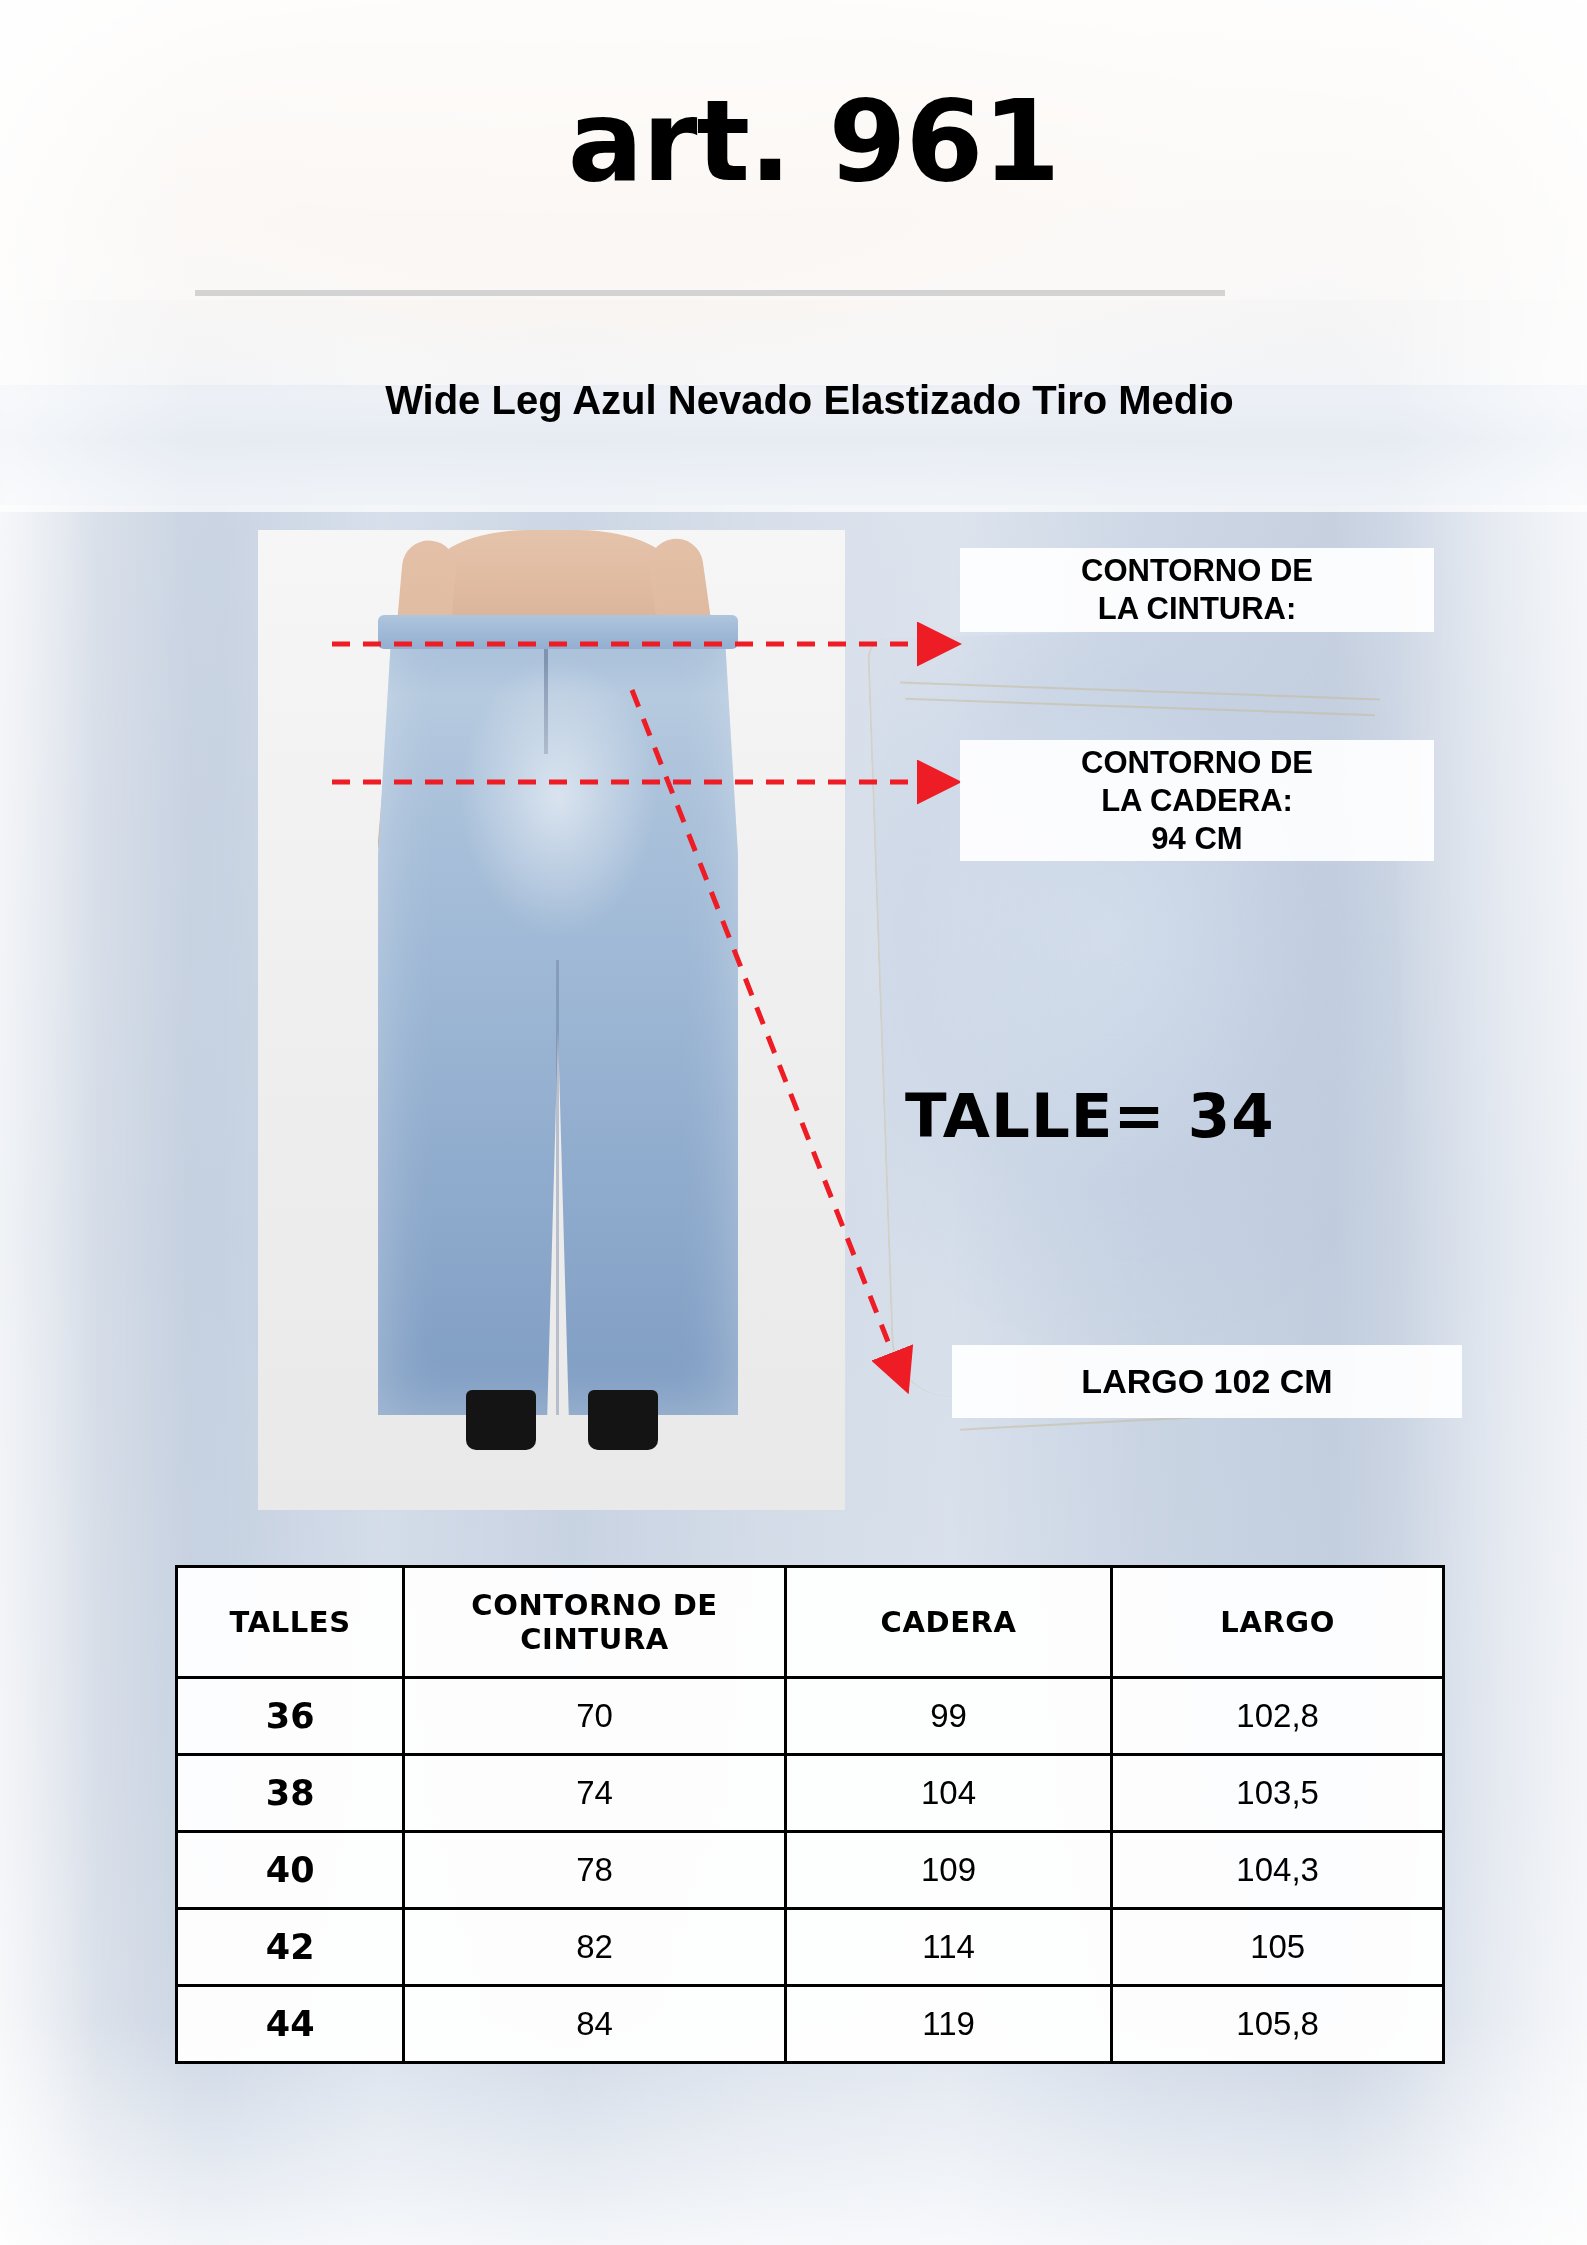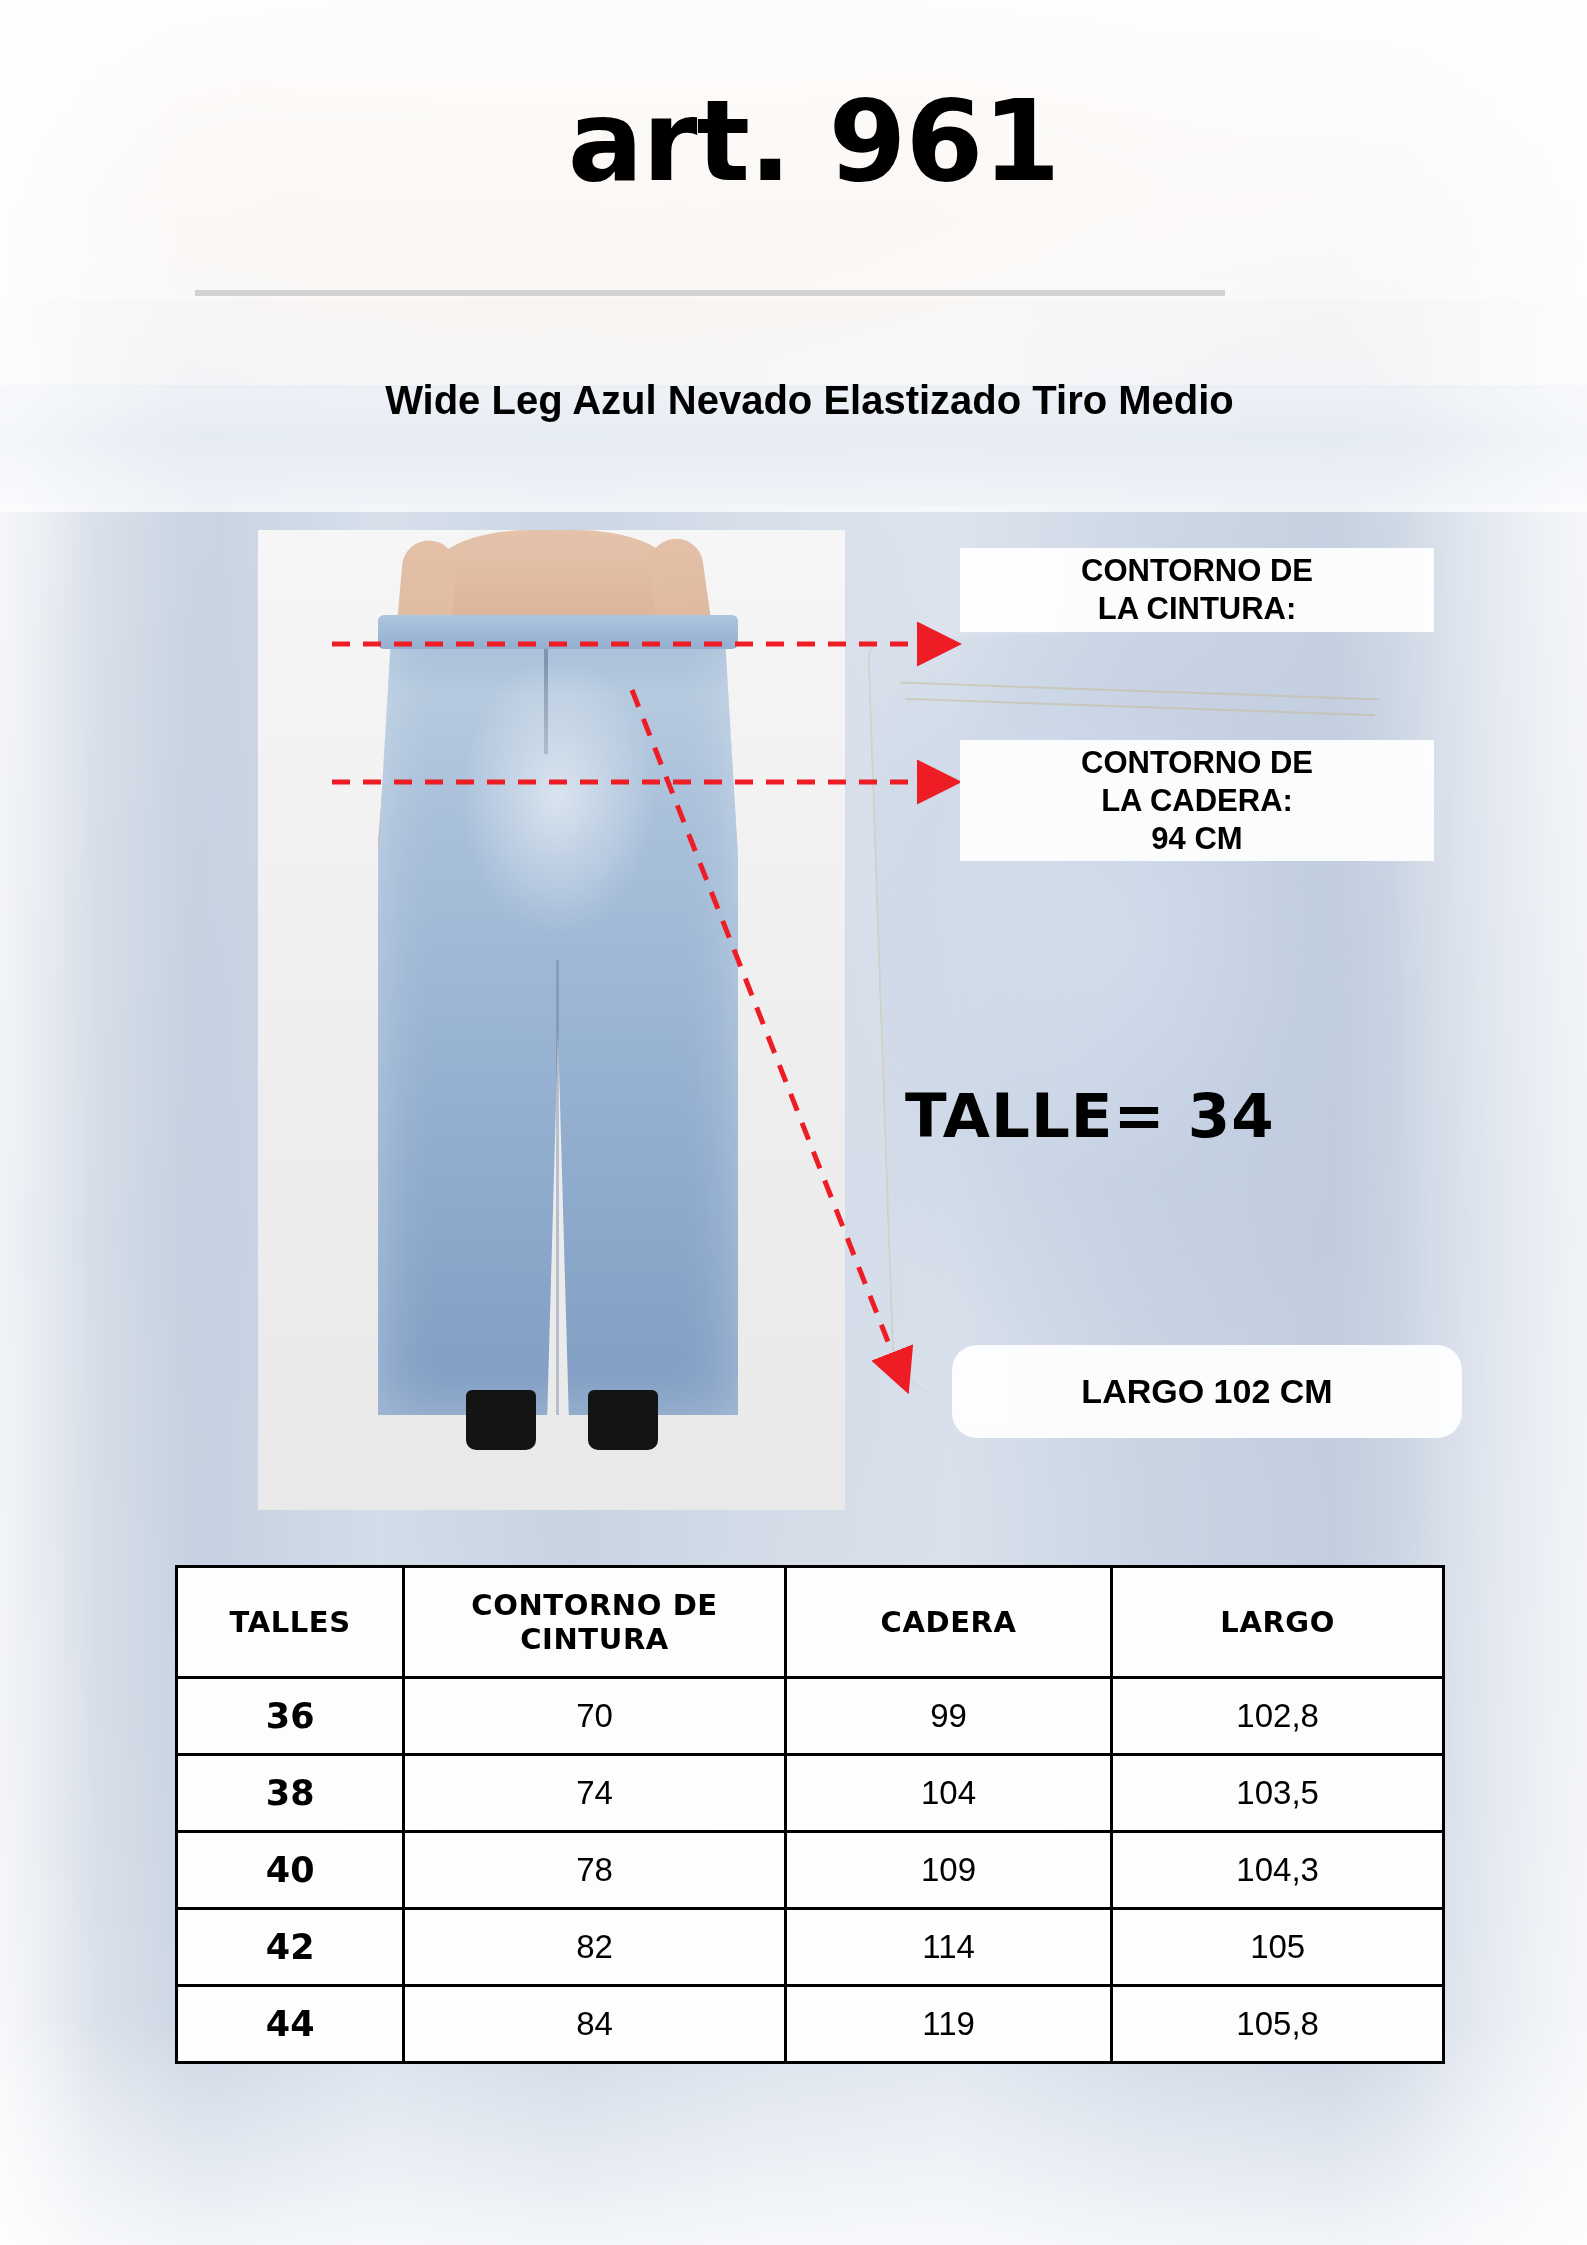--- a/index.html
+++ b/index.html
@@ -262,21 +262,21 @@
     padding: 4px 22px;
     text-align: center;
     font-weight: 700;
     line-height: 1.22;
     font-size: 31px;
   }
   #callout-waist  { left: 960px; top: 548px; width: 430px; }
   #callout-hip    { left: 960px; top: 740px; width: 430px; }
   #callout-length {
     left: 952px; top: 1345px; width: 490px;
-    font-size: 34px; padding: 26px 10px; border-radius: 25px;
+    font-size: 34px; padding: 16px 10px;
   }
   .talle {
     position: absolute;
     left: 905px;
     top: 1080px;
     width: 620px;
     text-align: left;
     font-size: 61px;
     font-weight: 700;
     letter-spacing: 1px;

